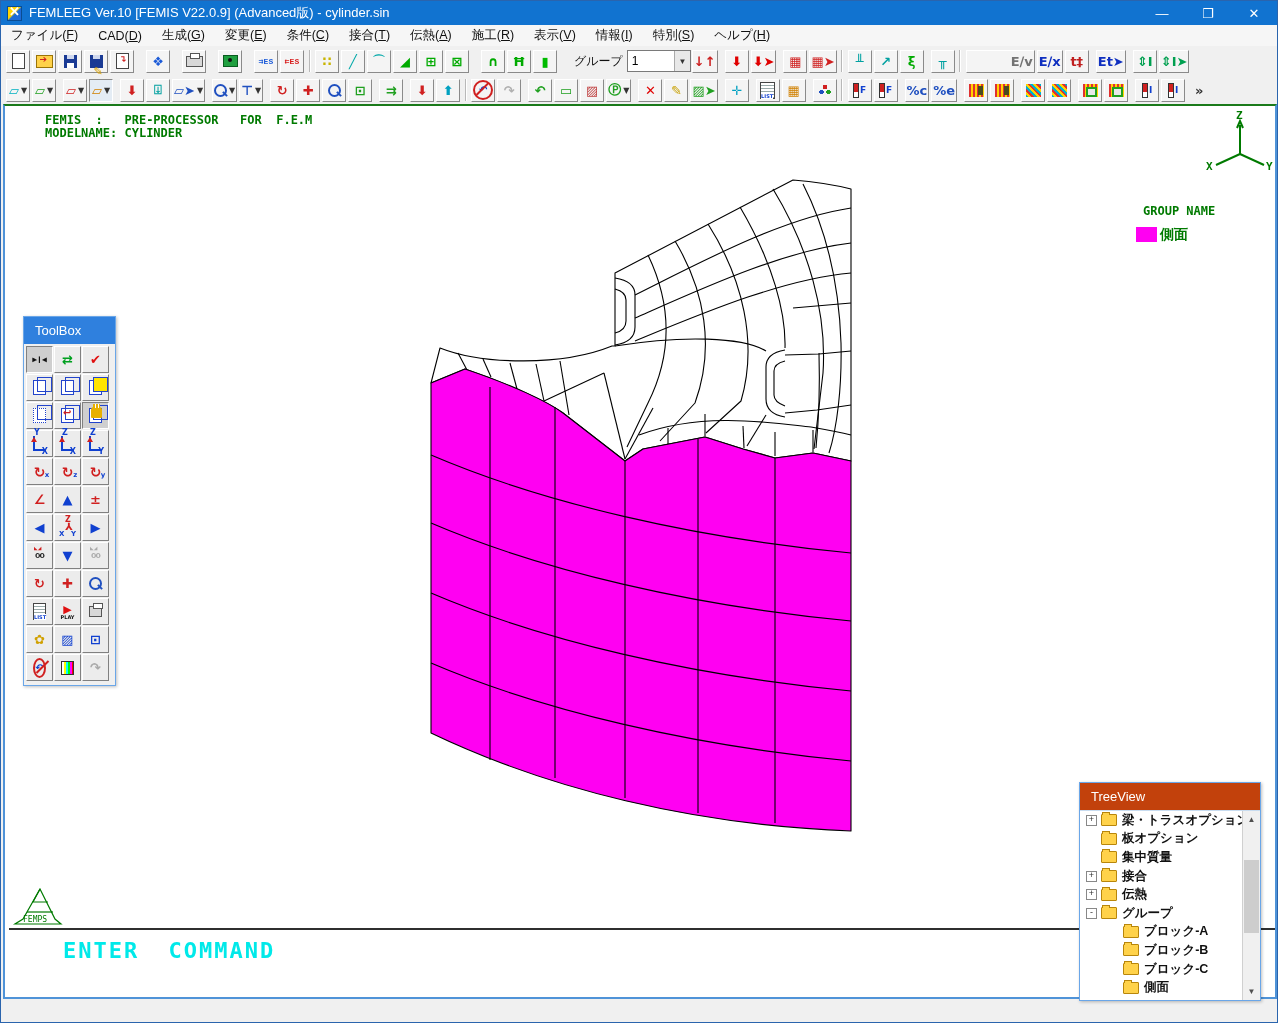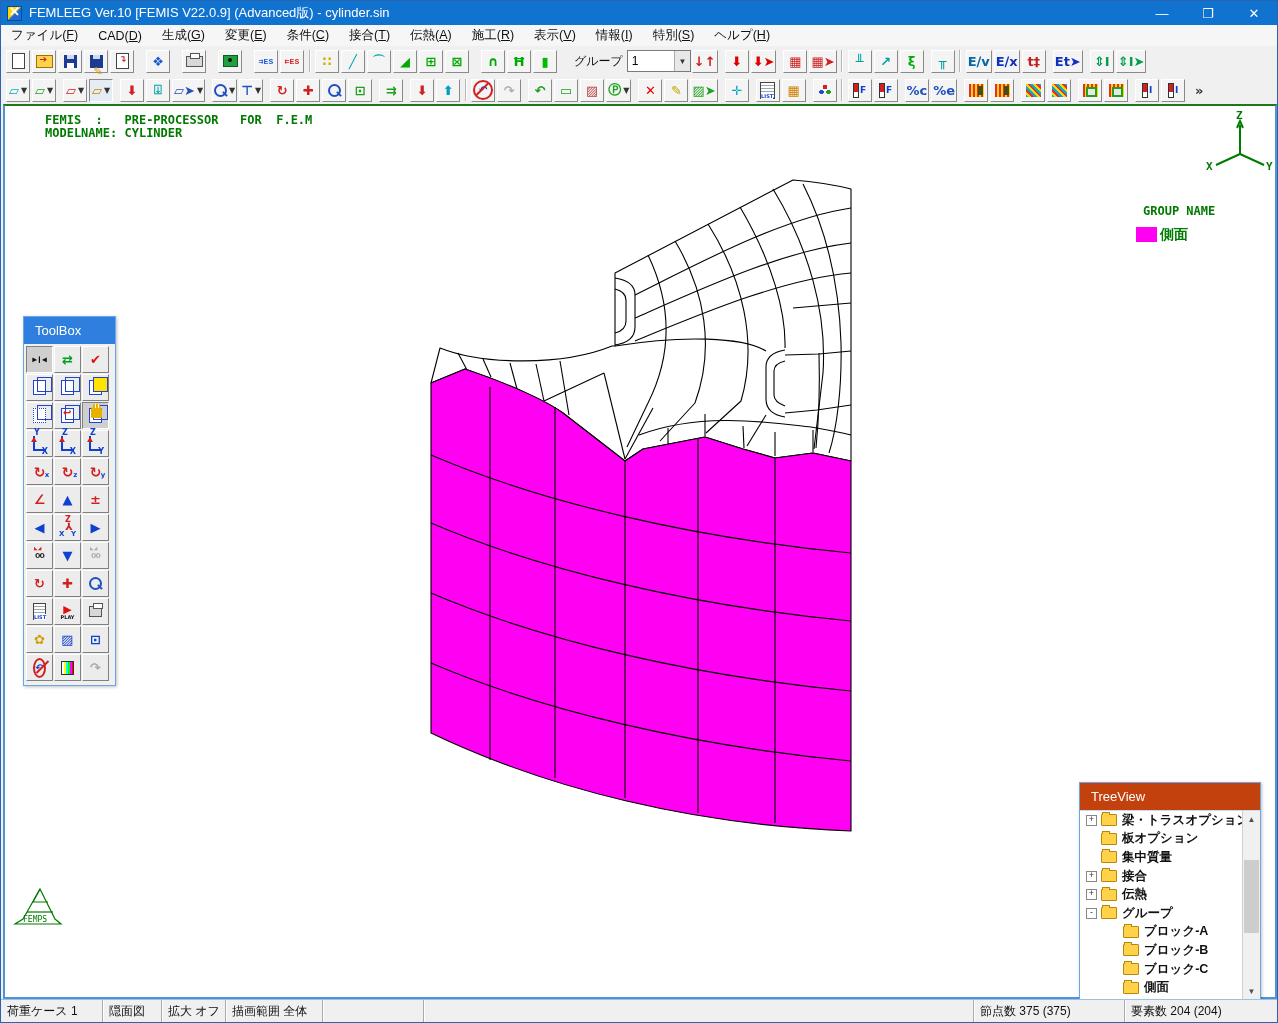--- a/index.html
+++ b/index.html
@@ -276,21 +276,21 @@
         <span style="color: rgb(0, 170, 0);">ξ</span>
       </button>
       <span class="tb-gap"></span>
       <button class="tb-btn">
         <span style="color: rgb(0, 160, 160);">╥</span>
       </button>
       <span class="tb-sep">
         <i></i>
       </span>
       <button class="tb-btn">
-        <span style="color: #0369a1;">E∕v</span>
+        <span style="color: #737373; margin-left: 43px;">E∕v</span>
       </button>
       <button class="tb-btn">
         <span style="color: rgb(16, 48, 192);">E∕x</span>
       </button>
       <button class="tb-btn">
         <span style="color: rgb(192, 32, 32);">t‡</span>
       </button>
       <span class="tb-gap"></span>
       <button class="tb-btn">
         <span style="color: rgb(16, 48, 192);">Et➤</span>
@@ -550,20 +550,23 @@
           <text id="logoTxt" x="20" y="919" font-size="8" stroke="none" fill="#007a00" font-family="DejaVu Sans Mono, monospace">FEMPS</text>
         </g>
       </svg>
 
       <div id="femis1" class="green-mono">FEMIS  :   PRE-PROCESSOR   FOR  F.E.M</div>
       <div id="femis2" class="green-mono">MODELNAME: CYLINDER</div>
       <div id="groupname" class="green-mono">GROUP NAME</div>
       <div id="groupswatch" style="background: rgb(255, 0, 242);"></div>
       <div id="grouplabel" class="green-mono">側面</div>
 
+      <div id="cmdline">
+        <div id="cmdtext" style="color: rgb(0, 233, 233);">ENTER COMMAND</div>
+      </div>
     </div>
 
     <div id="toolbox" class="palette">
       <div class="pal-title" style="background: rgb(47, 128, 222);">ToolBox</div>
       <div id="tbx-grid">
           <button class="tbx-btn pressed">
             <span class="es" style="color: rgb(17, 17, 17);">▶❙◀</span>
           </button>
           <button class="tbx-btn">
             <span style="color: rgb(0, 160, 32);">⇄</span>
@@ -750,23 +753,13 @@
           </div>
         <div id="tv-scroll">
           <div class="tv-arrow" style="top:0">▲</div>
           <div id="tv-thumb"></div>
           <div class="tv-arrow" style="bottom:0">▼</div>
         </div>
       </div>
     </div>
   </div>
 
-  <div id="statusbar">
-      <div class="sb-cell" style="width: 102px;">荷重ケース 1</div>
-      <div class="sb-cell" style="width: 59px;">隠面図</div>
-      <div class="sb-cell" style="width: 64px;">拡大 オフ</div>
-      <div class="sb-cell" style="width: 97px;">描画範囲 全体</div>
-      <div class="sb-cell" style="width: 101px;"></div>
-      <div class="sb-cell" style="width: 550px;"></div>
-      <div class="sb-cell" style="width: 151px;">節点数 375 (375)</div>
-      <div class="sb-cell" style="width: 154px;">要素数 204 (204)</div>
-    </div>
 </div>
 
 </body></html>

